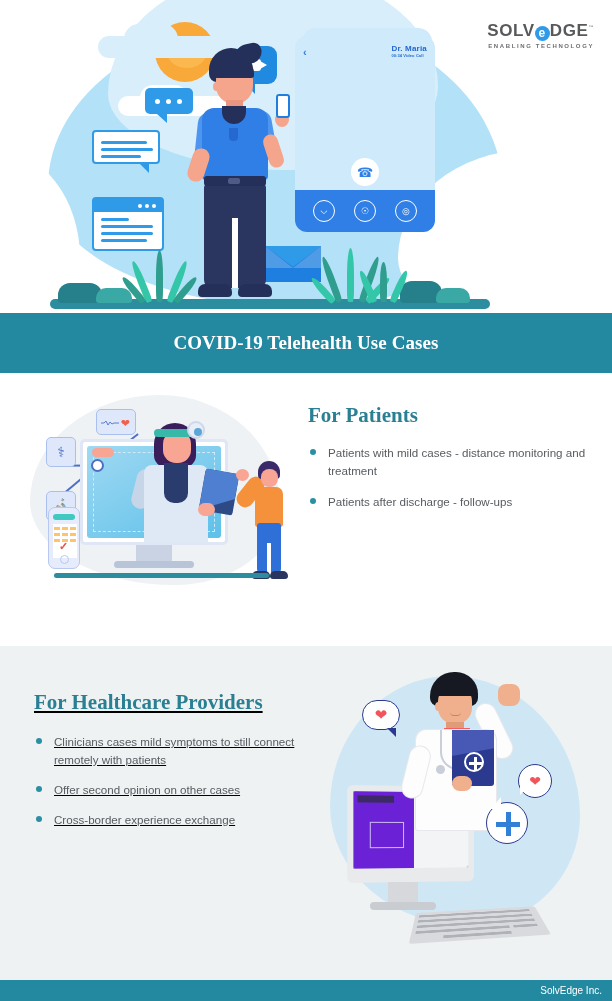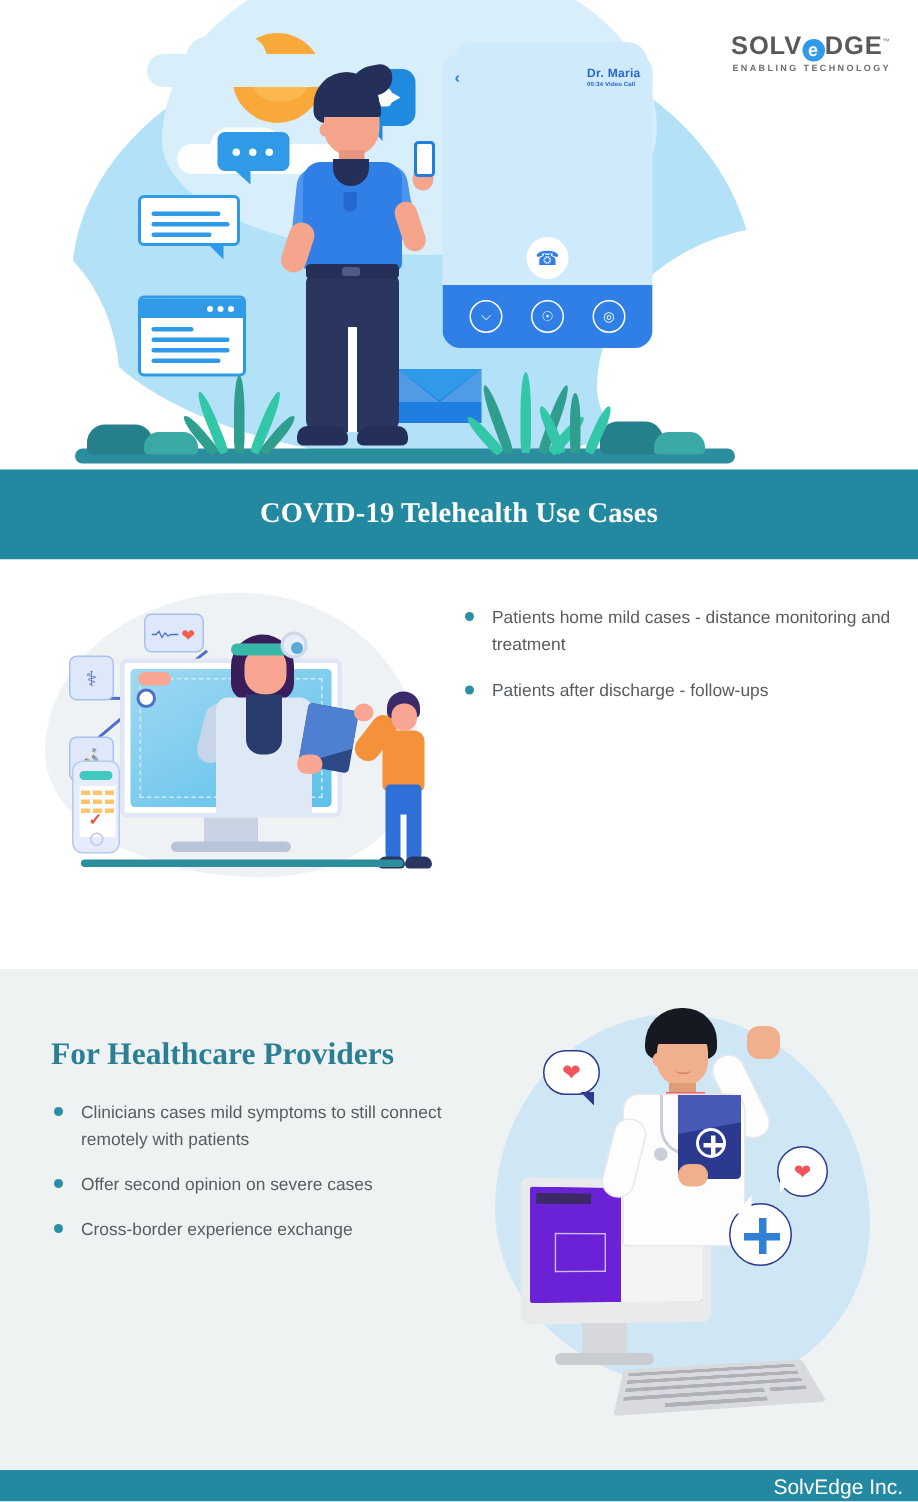--- a/index.html
+++ b/index.html
@@ -207,21 +207,21 @@
   .k-shoe2 { position:absolute; left:24px; top:110px; width:18px; height:8px; background:#2b3660; border-radius:5px 5px 3px 3px; }
 
   .pat-text { position:absolute; left:308px; top:30px; width:288px; }
   .sec-head { font-family:"Liberation Serif", serif; font-size:21px; font-weight:bold; color:#2a7f93; margin-bottom:16px; }
   ul.bullets { list-style:none; }
   ul.bullets li { position:relative; padding-left:20px; margin-bottom:13px; font-size:11.6px; line-height:1.55; color:#575c61; }
   ul.bullets li:before { content:""; position:absolute; left:2px; top:5px; width:6px; height:6px; border-radius:50%; background:#2a8fa3; }
 
   
   .sec-prov { position:absolute; left:0; top:646px; width:612px; height:334px; background:#eff2f3; }
-  .prov-text { position:absolute; left:34px; top:44px; width:280px; }
+  .prov-text { position:absolute; left:34px; top:44px; width:280px;text-decoration:underline; }
   .prov-text .sec-head { margin-bottom:18px; }
   .prov-text ul.bullets li { margin-bottom:12px; }
 
   .prov-illu { position:absolute; left:318px; top:14px; width:278px; height:300px; }
   .prov-blob { position:absolute; left:12px; top:16px; width:250px; height:250px; background:#cfe7f5;
                border-radius:48% 52% 44% 56% / 52% 56% 44% 48%; }
   .pc-mon { position:absolute; left:30px; top:126px; width:128px; height:96px; background:#e9eaec;
             border-radius:6px; transform:perspective(400px) rotateY(8deg); }
   .pc-scr { position:absolute; left:6px; top:6px; right:6px; bottom:14px; background:#1f1040; border-radius:2px; overflow:hidden; }
   .pc-scr .purple { position:absolute; left:0; top:0; width:52%; height:100%; background:#6b22d6; }
@@ -271,21 +271,21 @@
   .bub-plus { position:absolute; left:168px; top:142px; width:42px; height:42px; background:#fff;
     border:1.5px solid #2b3a8f; border-radius:50%; }
   .bub-plus:after { content:""; position:absolute; left:4px; top:-6px;
     border-left:10px solid transparent; border-bottom:12px solid #fff; }
   .bub-plus i:first-child { position:absolute; left:18.5px; top:9px; width:5px; height:24px; background:#2f80d6; }
   .bub-plus i:last-child { position:absolute; left:9px; top:18.5px; width:24px; height:5px; background:#2f80d6; }
 
   
   .footer { position:absolute; left:0; top:980px; width:612px; height:21px; background:#2389a0;
             display:flex; align-items:center; justify-content:flex-end; }
-  .footer span { color:#fff; font-size:14px; margin-right:10px; }
+  .footer span { color:#fff; font-size:10px; margin-right:10px; }
 </style>
 </head>
 <body>
 
 <div class="page">
 
   <div class="hero">
     <div class="hero-blob"></div>
     <div class="hero-blob-light"></div>
     <div class="hero-white-cut"></div>
@@ -493,33 +493,34 @@
         <div class="k-body"></div>
           <div class="k-legs"></div>
         <div class="k-shoe1"></div>
           <div class="k-shoe2"></div>
       </div>
 
       <div class="pat-ground"></div>
     </div>
 
     <div class="pat-text">
+      <div class="sec-head">For Patients</div>
       <ul class="bullets">
-        <li>Patients home mild cases - distance monitoring and treatment</li>
+        <li>Patients with mild cases - distance monitoring and treatment</li>
         <li>Patients after discharge - follow-ups</li>
       </ul>
     </div>
   </div>
 
   <div class="sec-prov">
     <div class="prov-text">
       <div class="sec-head">For Healthcare Providers</div>
       <ul class="bullets">
         <li>Clinicians cases mild symptoms to still connect remotely with patients</li>
-        <li>Offer second opinion on severe cases</li>
+        <li>Offer second opinion on other cases</li>
         <li>Cross-border experience exchange</li>
       </ul>
     </div>
 
     <div class="prov-illu">
       <div class="prov-blob"></div>
 
       <div class="pc-mon">
         <div class="pc-scr">
           <div class="purple"></div>

